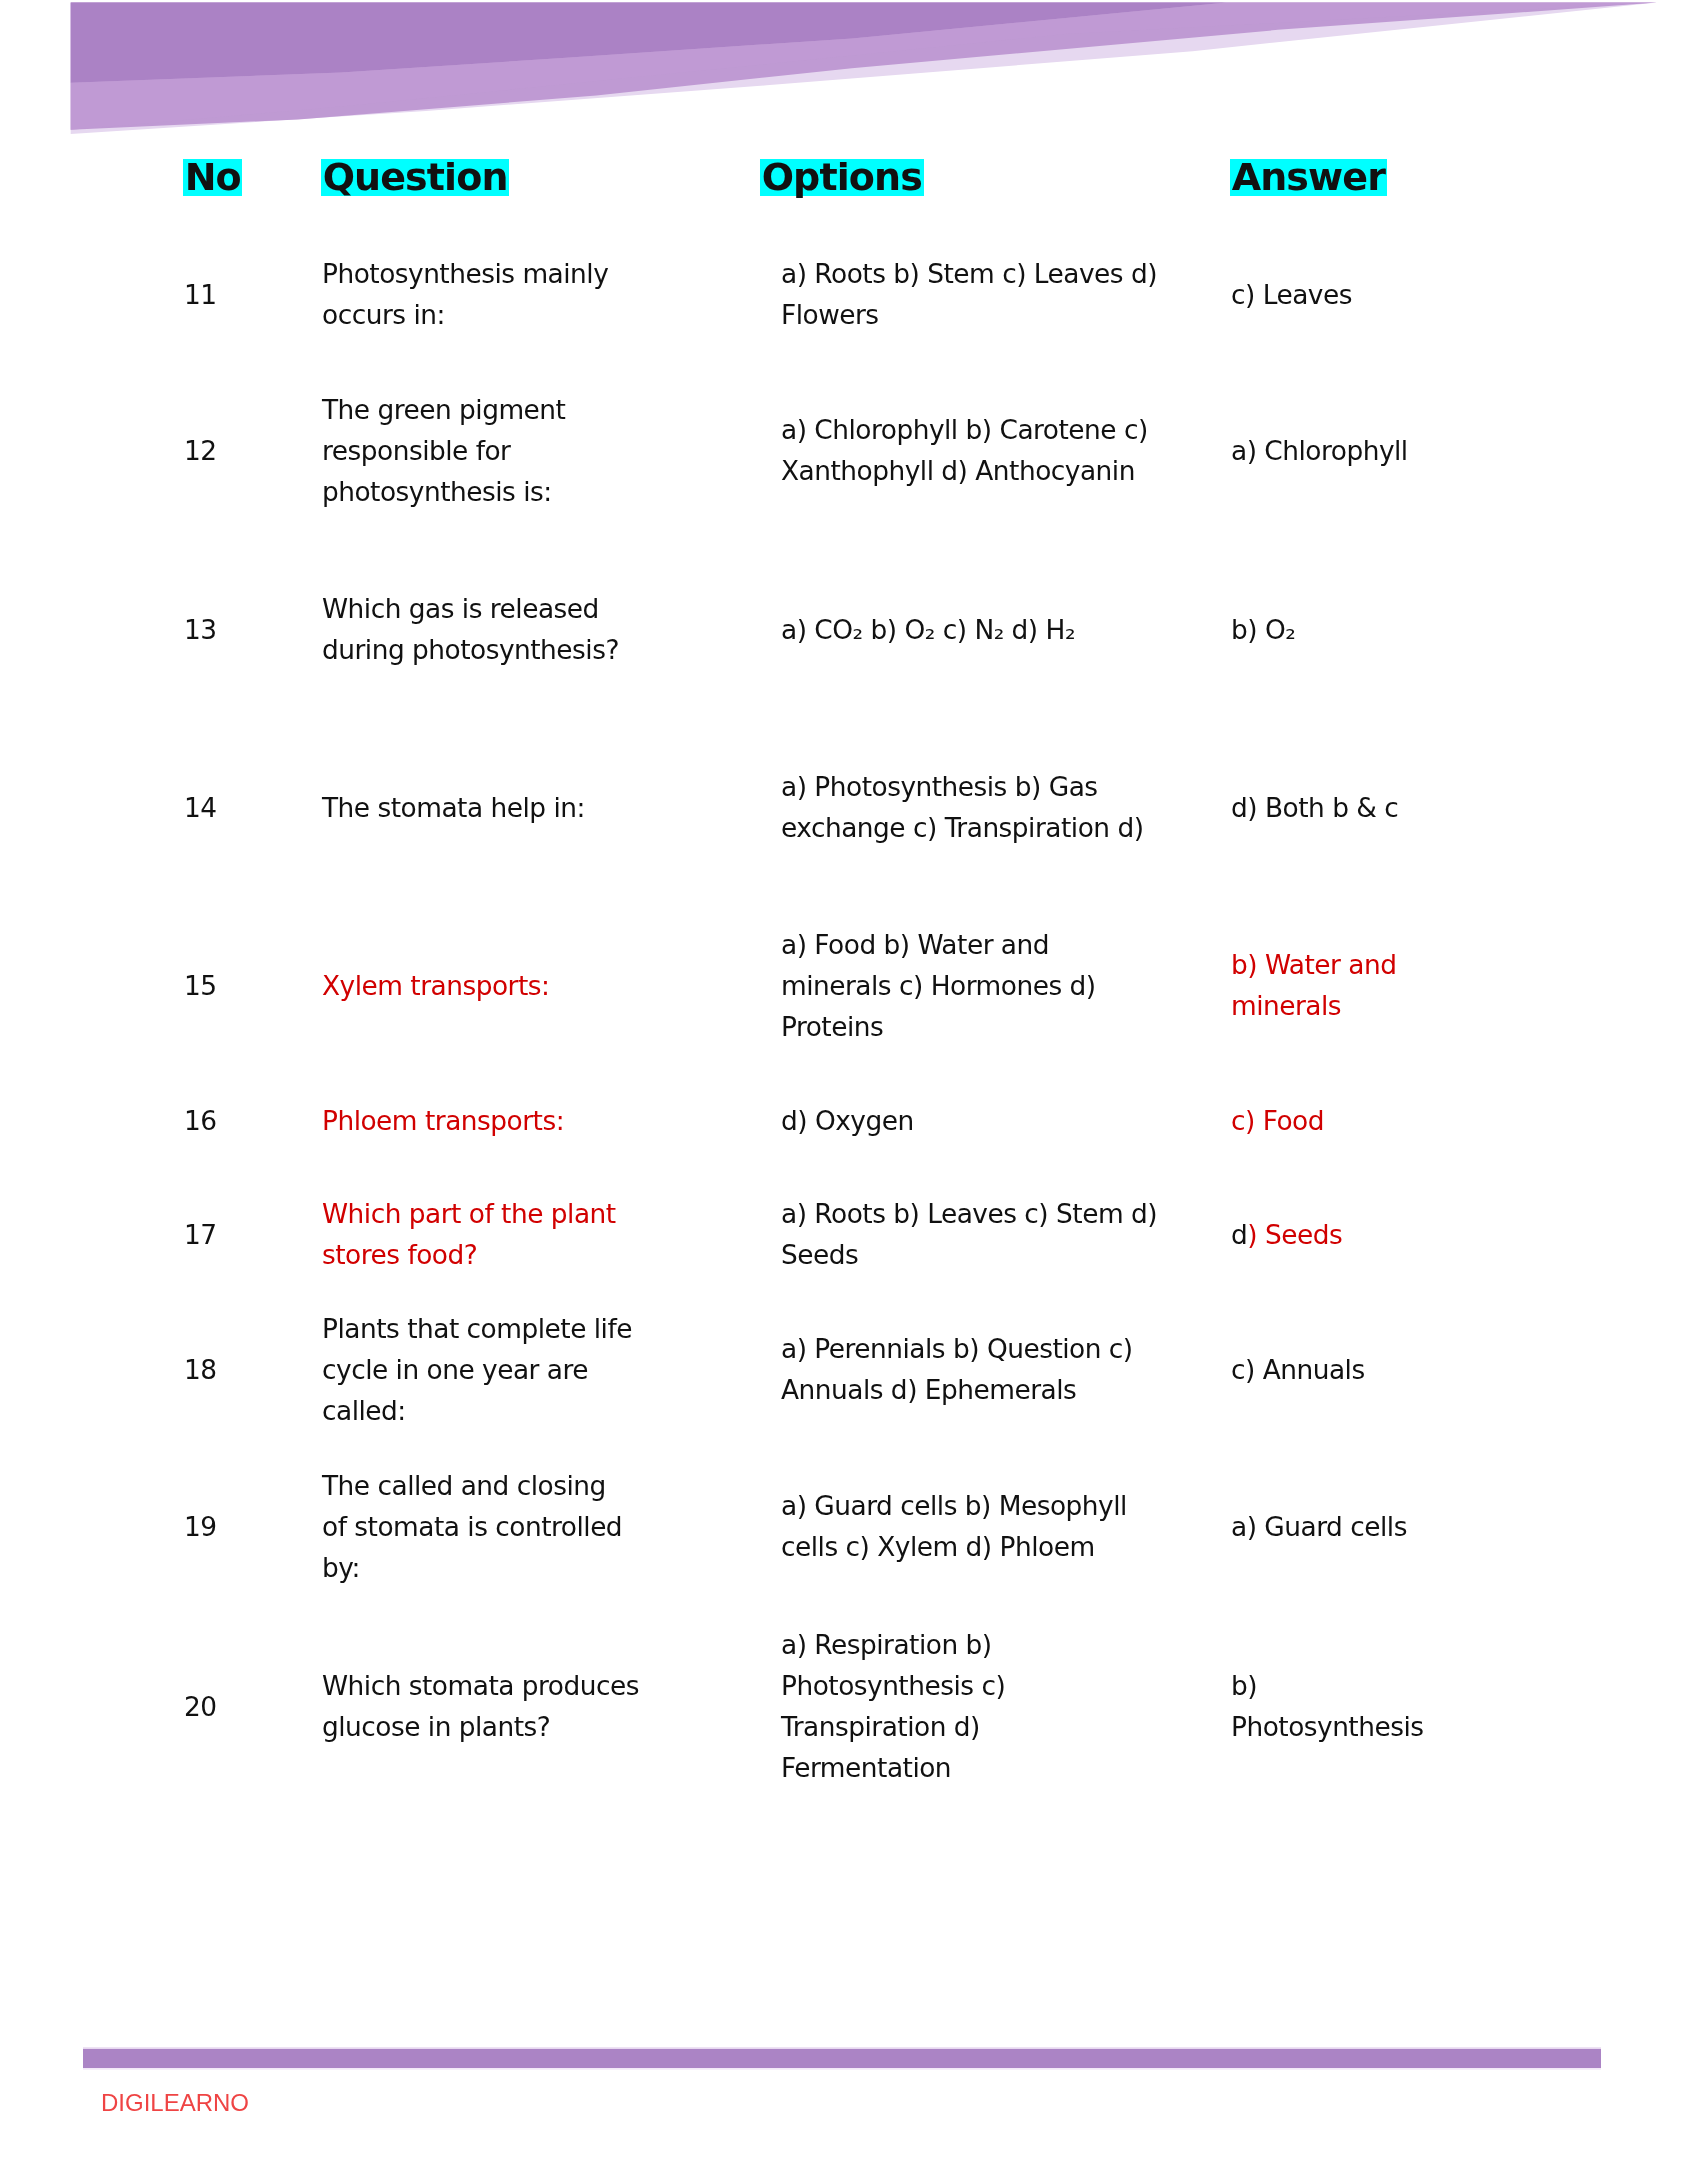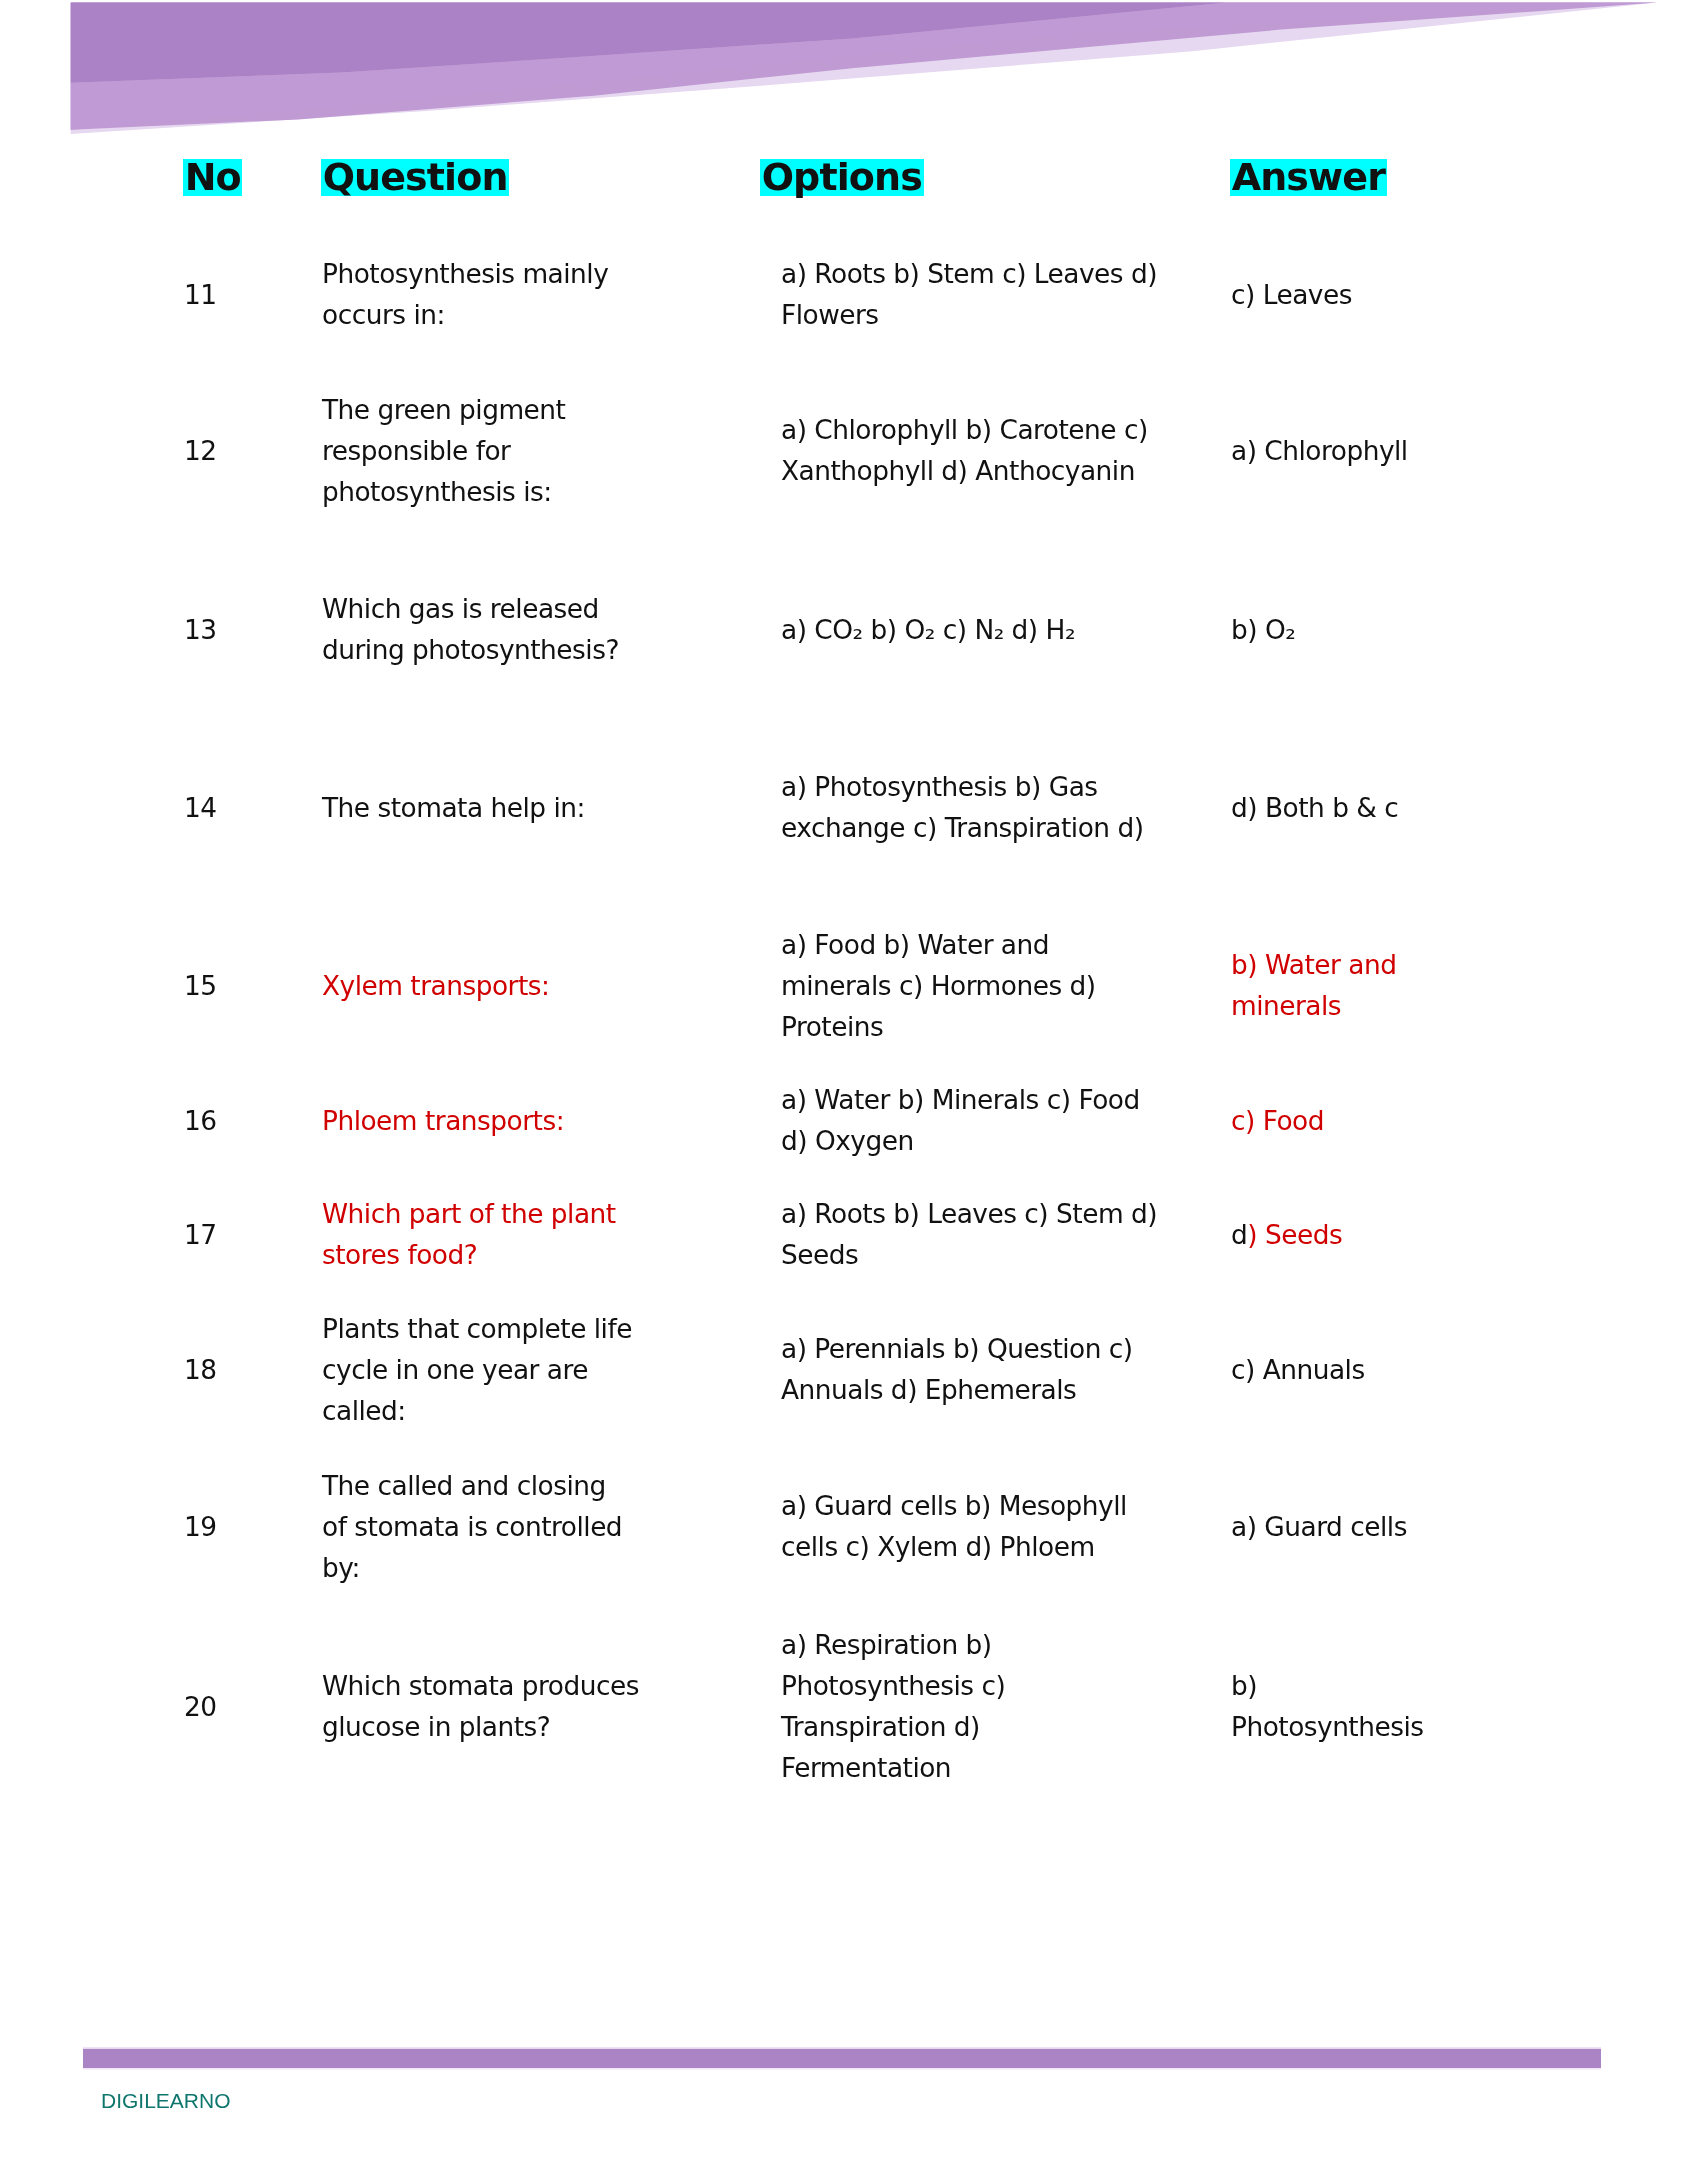--- a/index.html
+++ b/index.html
@@ -14,22 +14,22 @@
           line-height: 41px; letter-spacing: -0.5px; }
   .cell .ln { display: block; white-space: nowrap; }
   .c-no { left: 184px; }
   .c-q  { left: 322px; }
   .c-o  { left: 781px; }
   .c-a  { left: 1231px; font-weight: normal; }
   .red { color: #d10000; }
   .black { color: #111111; }
   .footer-bar { position: absolute; left: 83px; top: 2049px; width: 1518px; height: 19px;
                 background: #ab84c5; box-shadow: 0 -1.7px 0 #e7d8f0, 0 1.7px 0 #f3e8f8; }
-  .footer-text { position: absolute; left: 101px; top: 2089px; font-size: 21px;
-                 color: #0f766e; font-family: "Liberation Sans", sans-serif; }
+  .footer-text { position: absolute; left: 101px; top: 2089px; font-size: 24px;
+                 color: #ef4444; font-family: "Liberation Sans", sans-serif; }
 </style>
 </head>
 <body>
 
 <svg class="banner" viewBox="0 0 1978 170" preserveAspectRatio="none">
   <polygon fill="#e6d8f0" points="83,3 1945,3 1400,60 900,100 500,130 83,157"></polygon>
   <polygon fill="#bf9ad3" points="83,3 1945,3 1500,35 1000,80 700,112 350,140 83,152"></polygon>
   <polygon fill="#ab82c5" points="83,3 1440,3 1000,45 660,68 400,85 83,97"></polygon>
   <polygon fill="#bf9ad3" fill-opacity="0.85" points="1440,3 1945,3 1250,40 700,95 400,125 83,152 83,97 400,85 660,68 1000,45"></polygon>
 </svg>
@@ -123,21 +123,20 @@
       </div>
     </div>
     <div class="row" style="top: 1120px;">
       <div class="cell c-no">
         <span class="ln">16</span>
       </div>
       <div class="cell c-q red">
         <span class="ln">Phloem transports:</span>
       </div>
       <div class="cell c-o">
-        <span class="ln">a) Water b) Minerals c) Food</span>
         <span class="ln">d) Oxygen</span>
       </div>
       <div class="cell c-a">
         <span class="ln"><span class="red">c) Food</span></span>
       </div>
     </div>
     <div class="row" style="top: 1234px;">
       <div class="cell c-no">
         <span class="ln">17</span>
       </div>

